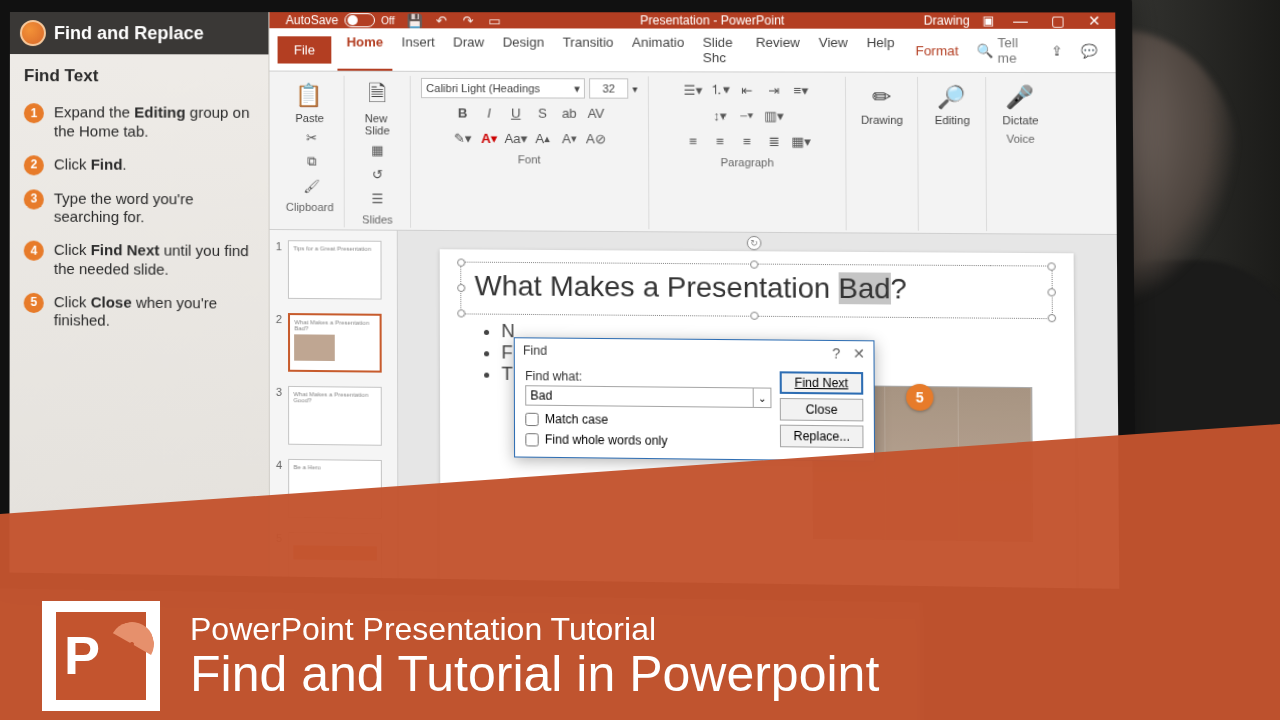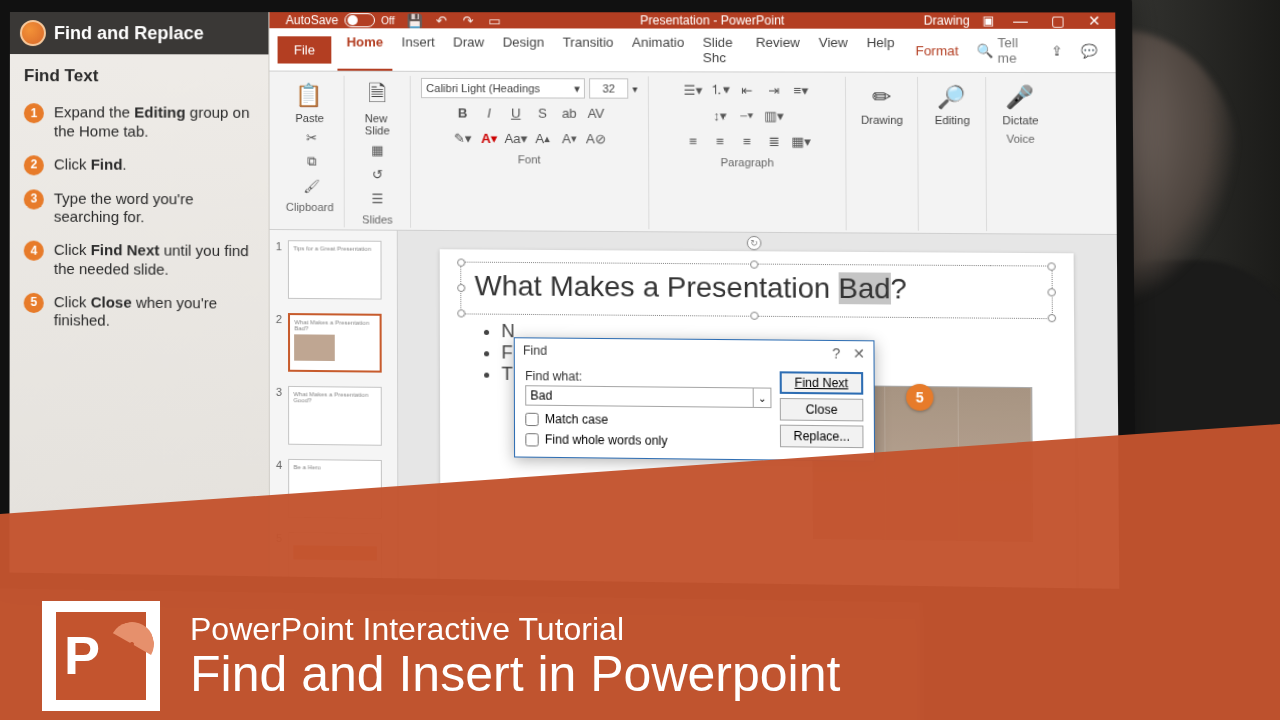--- a/index.html
+++ b/index.html
@@ -600,17 +600,17 @@
   </div>
 </div>
 
 <div class="overlay">
   <div class="tri"></div>
   <div class="content">
     <div class="ppicon">
       <div class="ppicon-inner"></div>
     </div>
     <div class="texts">
-      <div class="line1">PowerPoint Interactive Tutorial</div>
-      <div class="line2">Find and Insert in Powerpoint</div>
+      <div class="line1">PowerPoint Presentation Tutorial</div>
+      <div class="line2">Find and Tutorial in Powerpoint</div>
     </div>
   </div>
 </div>
 
 </body></html>

